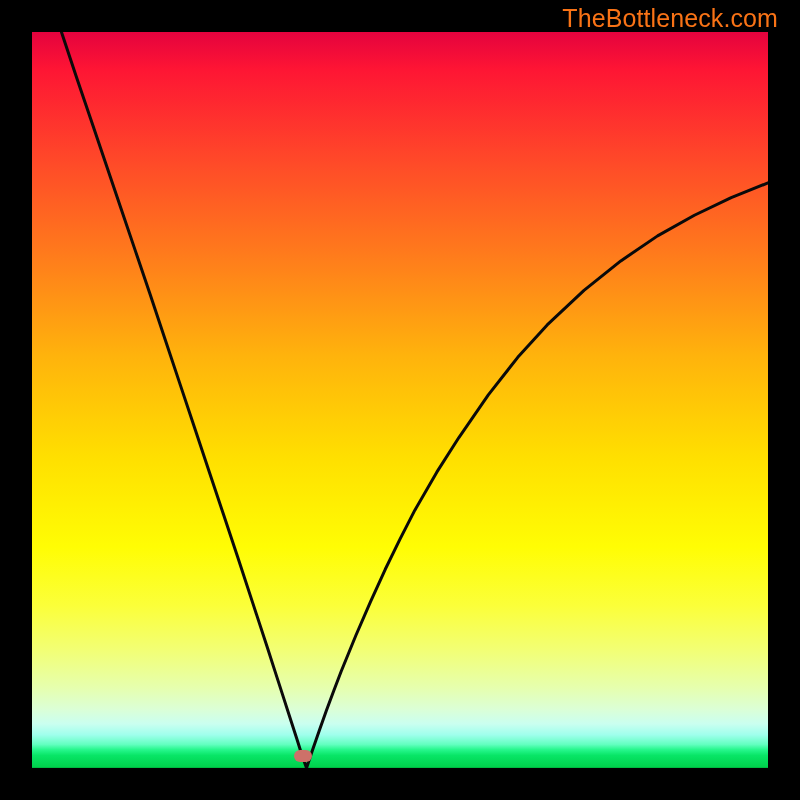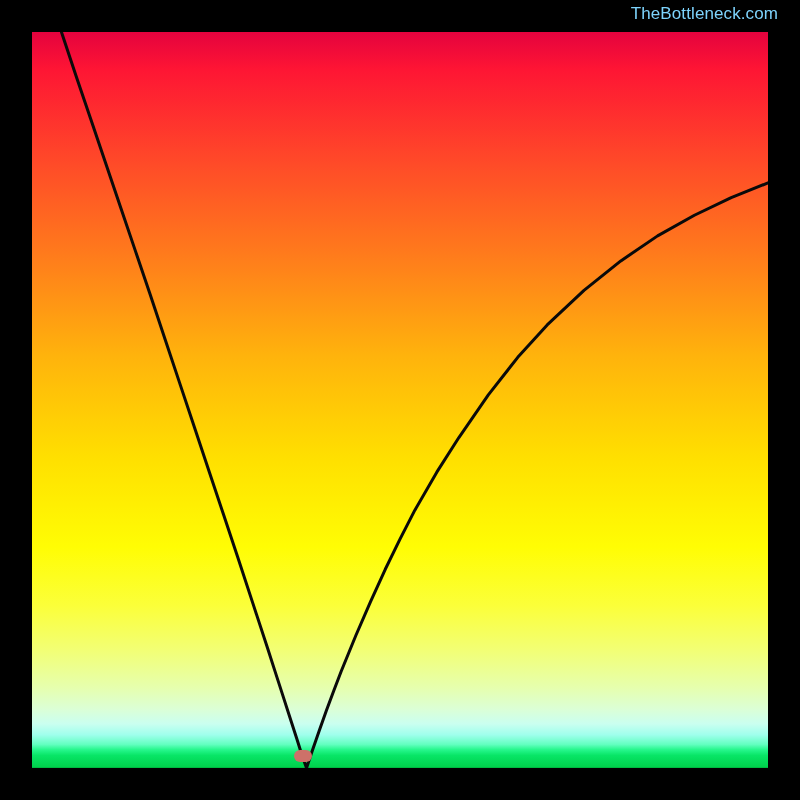--- a/index.html
+++ b/index.html
@@ -52,22 +52,22 @@
     height: 12px;
     border-radius: 6px;
     background: #cd7169;
     transform: translate(-50%, -50%);
   }
   .watermark {
     position: absolute;
     top: 4px;
     right: 22px;
     font-family: Arial, Helvetica, sans-serif;
-    font-size: 17px;
-    color: #7dd3fc;
+    font-size: 25px;
+    color: #f97316;
     letter-spacing: 0.1px;
   }
 </style>
 </head>
 <body>
 
 <div class="frame">
   <div class="watermark">TheBottleneck.com</div>
   <div class="plot">
     <div class="gradient"></div>

